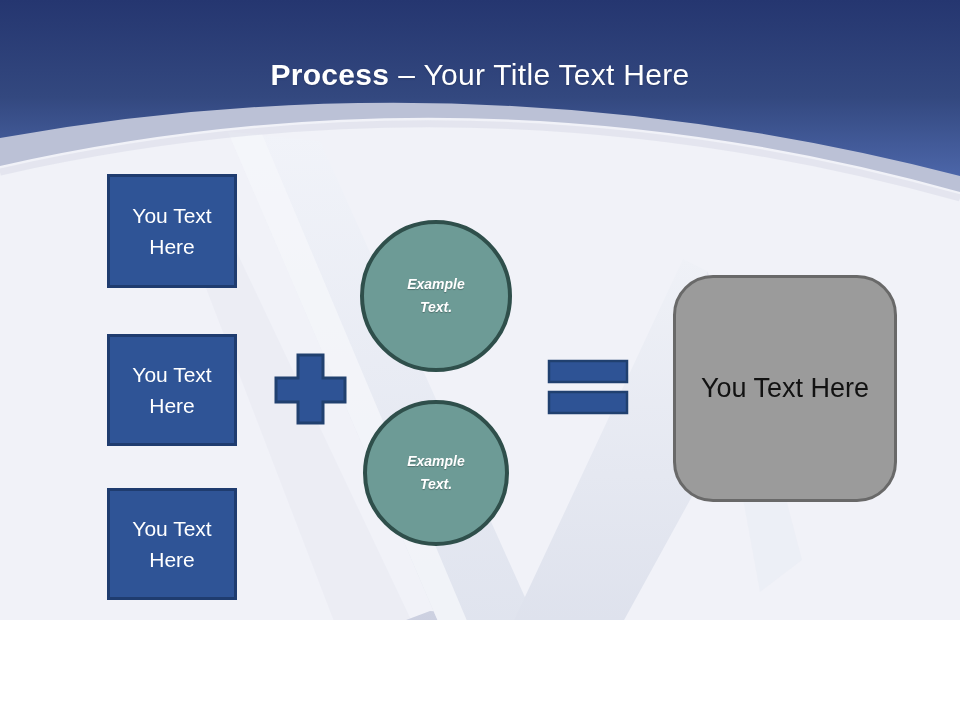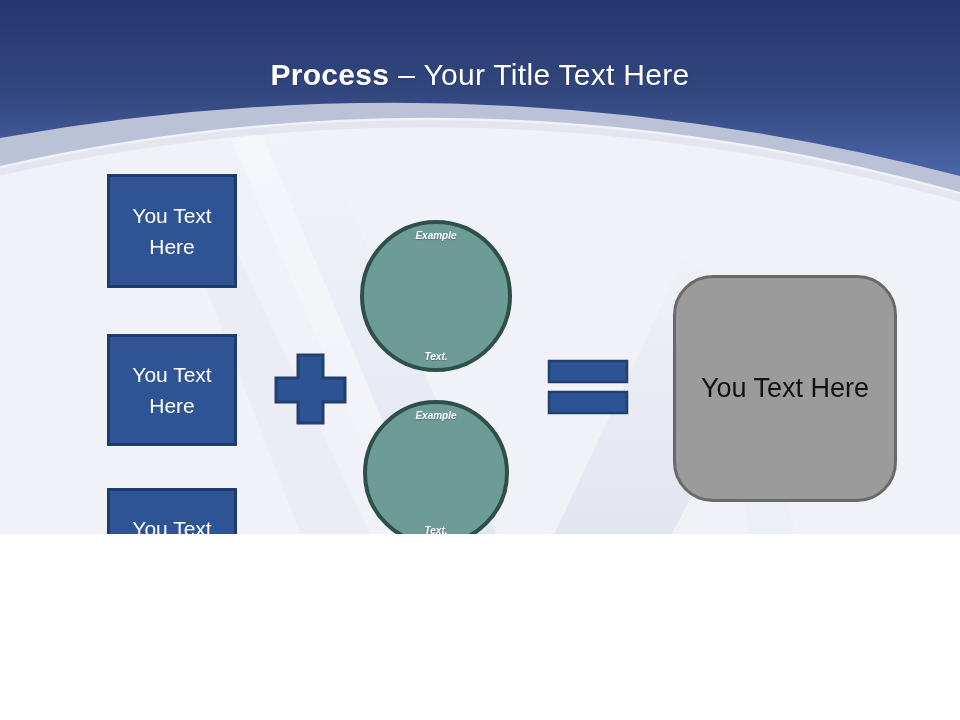--- a/index.html
+++ b/index.html
@@ -1,18 +1,18 @@
 <!DOCTYPE html>
 <html><head>
 <meta charset="utf-8">
 <style>
   html,body{margin:0;padding:0;}
   #slide{
     position:relative;
-    width:960px;height:534px;
+    width:960px;height:620px;
     overflow:hidden;
     background:#F1F2F8;
     font-family:"Liberation Sans", sans-serif;
   }
   #bg{position:absolute;left:0;top:0;width:960px;height:720px;}
 
   
   .title{
     position:absolute;left:0;top:52px;width:960px;height:46px;
     line-height:46px;text-align:center;
@@ -37,23 +37,23 @@
   #pbox-2{top:334px;height:112px;}
   #pbox-3{top:488px;height:112px;}
 
   
   .circle{
     position:absolute;
     box-sizing:border-box;
     background:#6D9B96;
     border:4px solid #2F4F4B;
     border-radius:50%;
-    color:#FFFFFF;font-size:10px;line-height:23px;
+    color:#FFFFFF;font-size:14px;line-height:23px;
     font-weight:700;font-style:italic;
-    display:flex;flex-direction:column;align-items:center;justify-content:space-between;
+    display:flex;flex-direction:column;align-items:center;justify-content:center;
     text-align:center;
     text-shadow:0 1px 1px rgba(0,0,0,.28);
   }
   #circle-1{left:360px;top:220px;width:152px;height:152px;}
   #circle-2{left:363px;top:400px;width:146px;height:146px;}
   .circle span{display:block;}
 
   
   #plus-icon{position:absolute;left:270px;top:348px;}
   #equals-icon{position:absolute;left:542px;top:356px;}

